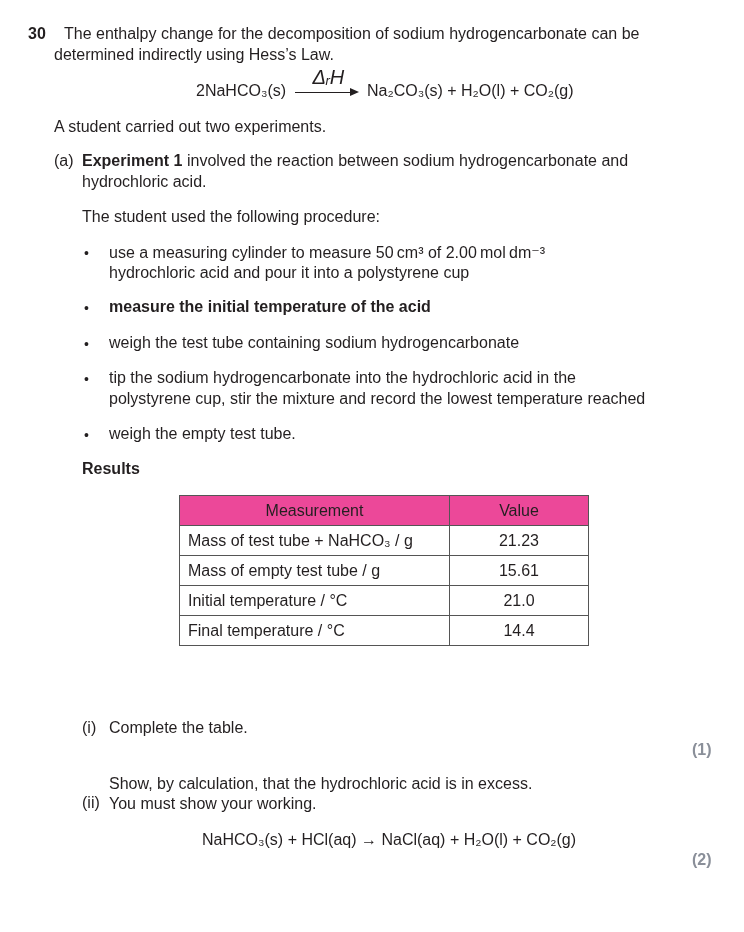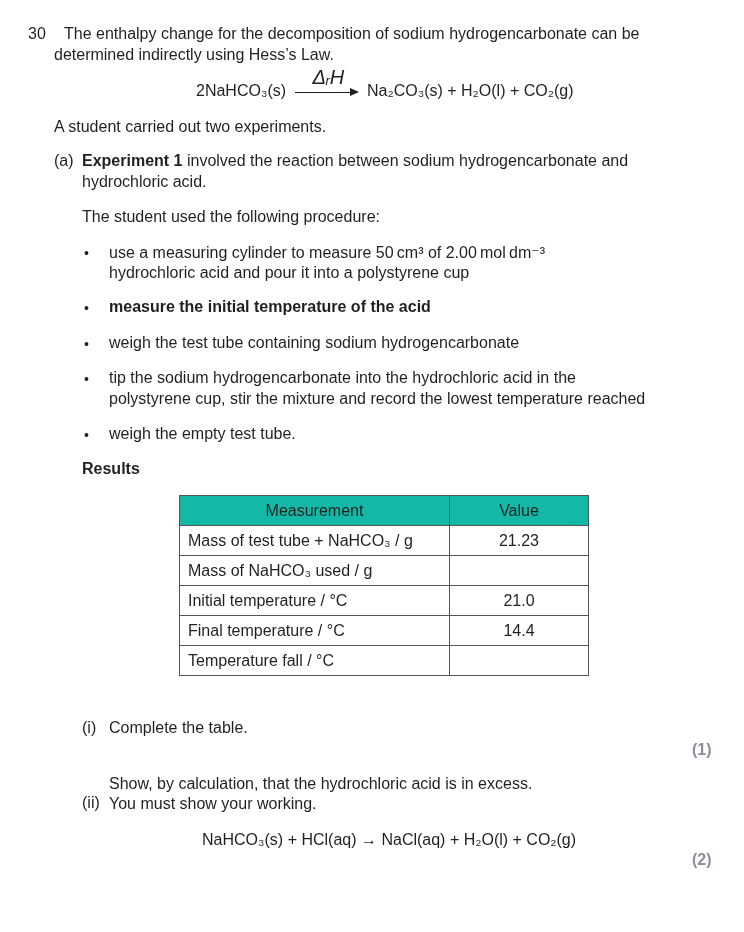--- a/index.html
+++ b/index.html
@@ -2,36 +2,36 @@
 <html><head>
   <meta charset="utf-8">
   <style>
     html, body { margin: 0; padding: 0; background: #ffffff; }
     body {
       width: 744px; height: 932px; position: relative; overflow: hidden;
       font-family: "Liberation Sans", "DejaVu Sans", sans-serif;
       color: #231f20; font-size: 16px;
     }
     .abs { position: absolute; white-space: nowrap; }
-    .qnum { font-weight: normal; }
+    .qnum { font-weight: bold; }
     .bold { font-weight: bold; }
     .eq { font-size: 16px; }
     .arrow-wrap { display: inline-block; position: relative; width: 64px; height: 16px; vertical-align: middle; margin: 0 4px; }
     .arrow-line { position: absolute; left: 0; right: 8px; top: 8px; height: 1px; background: #231f20; }
     .arrow-head { position: absolute; right: 0; top: 4px; width: 0; height: 0; border-left: 9px solid #231f20; border-top: 4px solid transparent; border-bottom: 4px solid transparent; }
     .arrow-label { position: absolute; left: 18px; top: -18px; font-style: italic; font-size: 20px; }
     .bullet { position: absolute; left: 84px; font-size: 14px; }
     table.results {
       position: absolute; left: 179px; top: 495px; border-collapse: collapse;
       font-size: 16px;
     }
     table.results th, table.results td {
       border: 1px solid #555; height: 29px; padding: 0 8px; font-weight: normal;
     }
-    table.results th { background: #14b8a6; text-align: center; }
+    table.results th { background: #ec4899; text-align: center; }
     table.results td.m { width: 253px; text-align: left; }
     table.results td.v { width: 122px; text-align: center; }
     table.results th.m { width: 253px; }
     table.results th.v { width: 122px; }
     .marks { color: #8a8f99; font-weight: bold; }
   </style>
 </head>
 <body>
 
 <div class="abs qnum" style="left:28px; top:25px;">30</div>
@@ -83,34 +83,30 @@
       <th class="m">Measurement</th>
       <th class="v">Value</th>
     </tr>
   </thead>
   <tbody>
     <tr>
       <td class="m">Mass of test tube + NaHCO₃ / g</td>
       <td class="v">21.23</td>
     </tr>
     <tr>
-      <td class="m">Mass of NaHCO₃ used / g</td>
-      <td class="v"></td>
+      <td class="m">Mass of empty test tube / g</td>
+      <td class="v">15.61</td>
     </tr>
     <tr>
       <td class="m">Initial temperature / °C</td>
       <td class="v">21.0</td>
     </tr>
     <tr>
       <td class="m">Final temperature / °C</td>
       <td class="v">14.4</td>
-    </tr>
-    <tr>
-      <td class="m">Temperature fall / °C</td>
-      <td class="v"></td>
     </tr>
   </tbody>
 </table>
 
 <div class="abs" style="left:82px; top:719px;">(i)</div>
 <div class="abs" style="left:109px; top:719px;">Complete the table.</div>
 <div class="abs marks" style="left:692px; top:741px;">(1)</div>
 
 <div class="abs" style="left:82px; top:794px;">(ii)</div>
 <div class="abs" style="left:109px; top:775px;">Show, by calculation, that the hydrochloric acid is in excess.</div>

